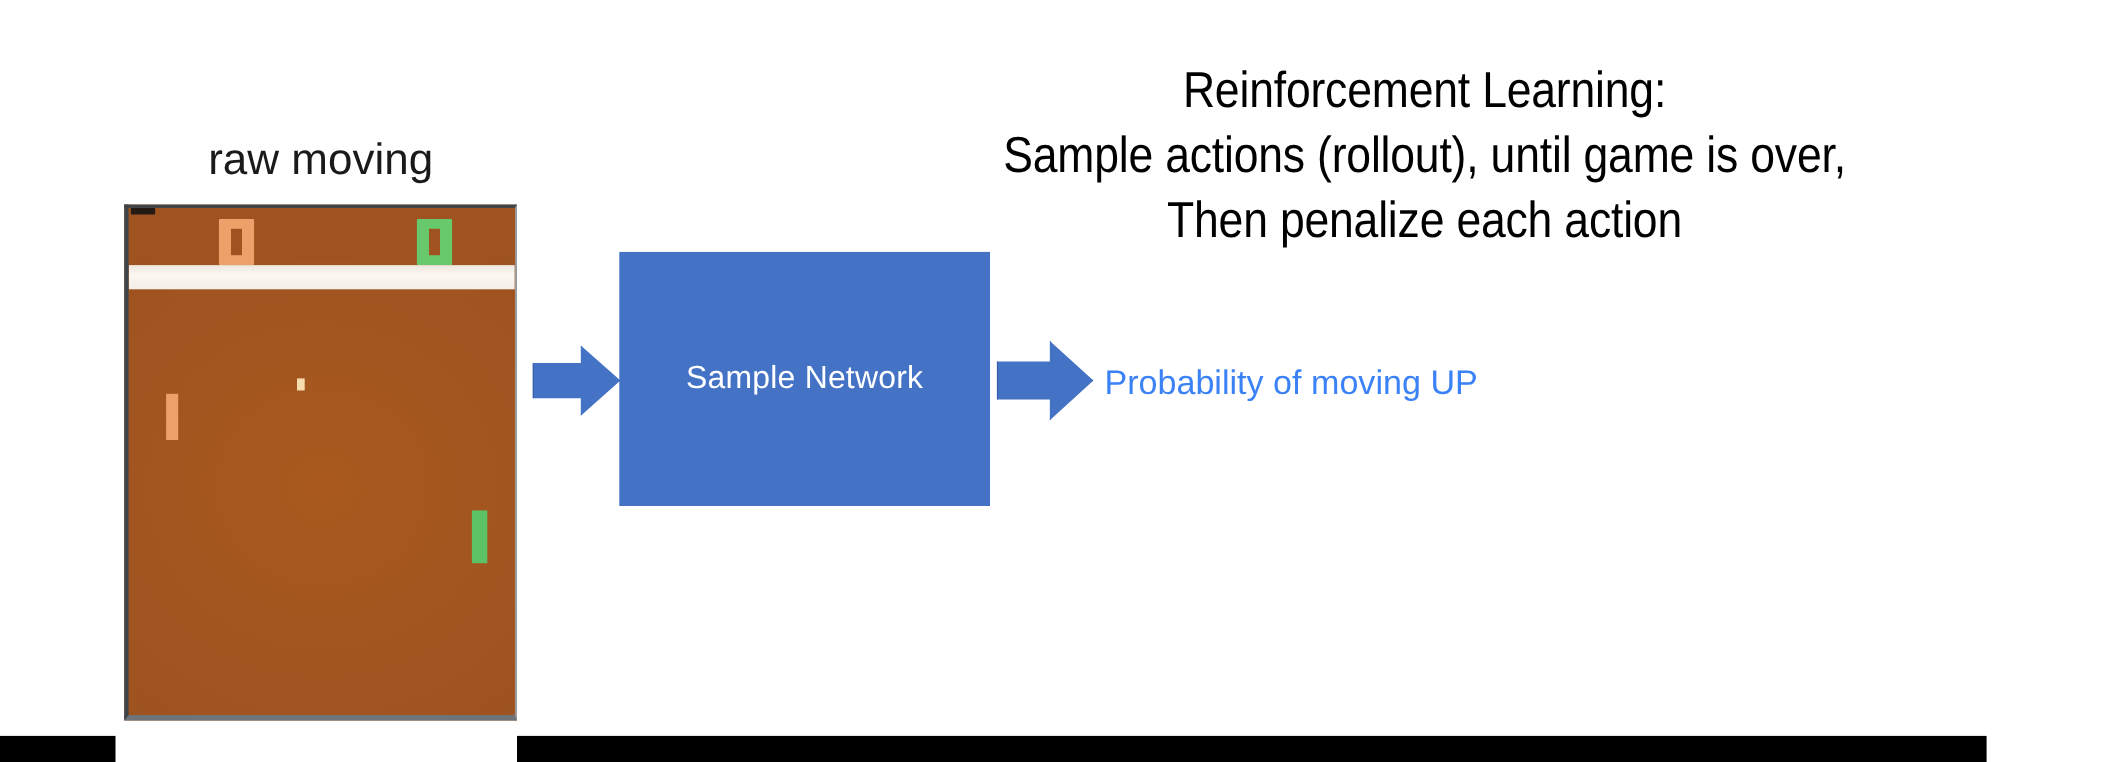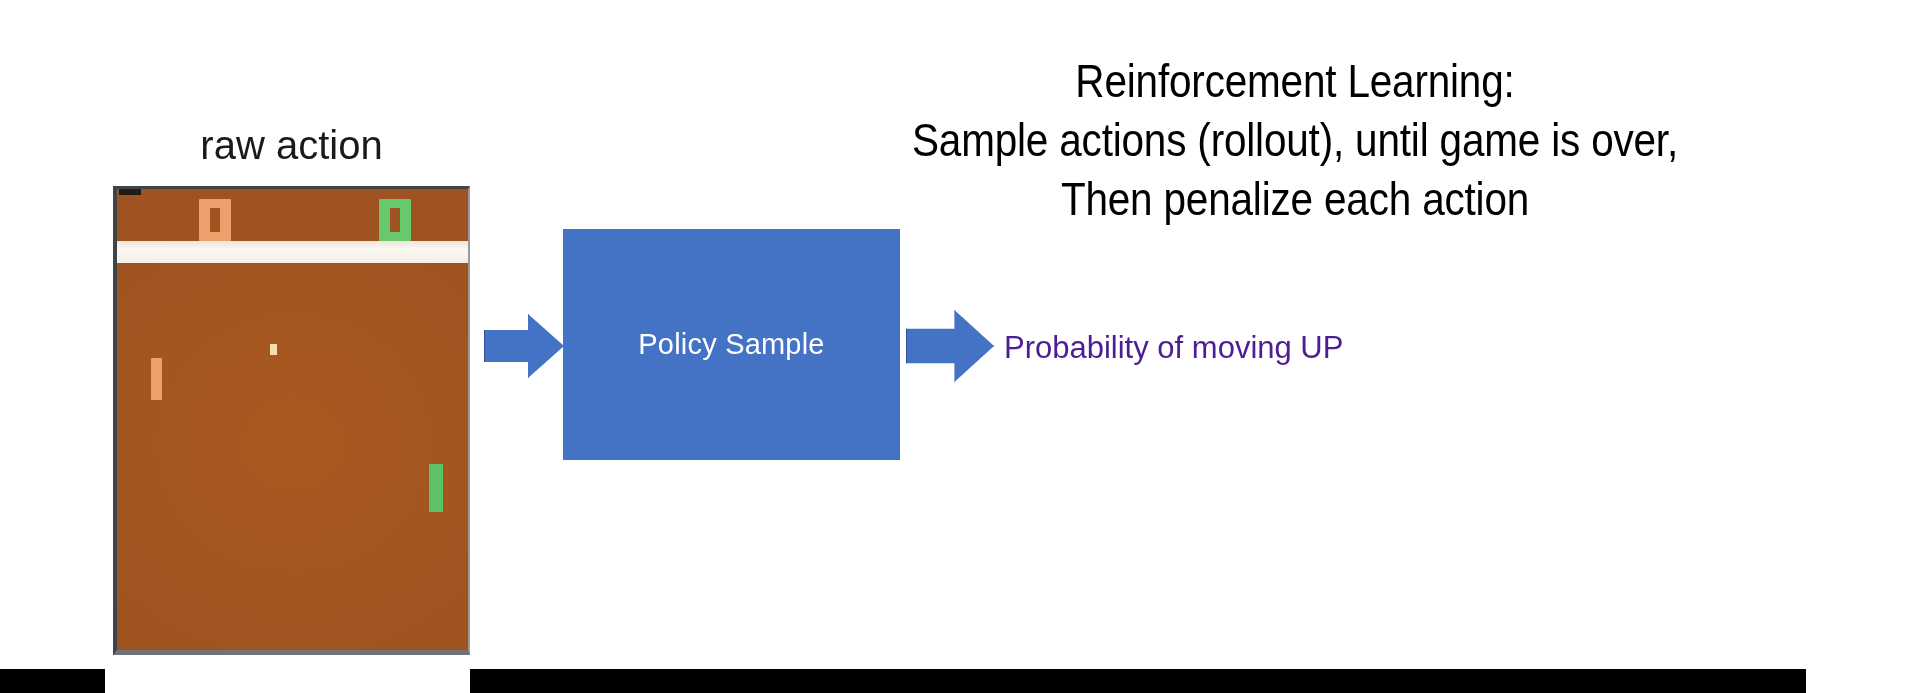--- a/index.html
+++ b/index.html
@@ -181,21 +181,21 @@
     height: 70px;
     clip-path: polygon(0% 26%, 55% 26%, 55% 0%, 100% 50%, 55% 100%, 55% 74%, 0% 74%);
   }
 
   
   #output-label {
     position: absolute;
     left: 1004px;
     top: 330px;
     font-size: 31px;
-    color: #4c1d95;
+    color: #3b82f6;
     white-space: nowrap;
   }
 
   
   #bottom-bar-left {
     position: absolute;
     left: 0;
     bottom: 0;
     width: 105px;
     height: 24px;
@@ -214,21 +214,21 @@
 <body>
 
 <div id="slide">
 
   <div id="heading">
     <span class="hline">Reinforcement Learning:</span>
     <span class="hline">Sample actions (rollout), until game is over,</span>
     <span class="hline">Then penalize each action</span>
   </div>
 
-  <div id="raw-pixels-label">raw action</div>
+  <div id="raw-pixels-label">raw moving</div>
 
   <div id="game-screen">
     <div id="game-field"></div>
     <div id="top-band"></div>
     <div id="black-notch"></div>
 
     <div class="score" id="score-left">
       <span class="digit-outer"></span>
       <span class="digit-inner"></span>
     </div>
@@ -239,21 +239,21 @@
 
     <div id="divider-bar"></div>
     <div id="paddle-left"></div>
     <div id="paddle-right"></div>
     <div id="ball"></div>
   </div>
 
   <div class="arrow" id="arrow-in"></div>
 
   <div id="policy-box">
-    <span>Policy Sample</span>
+    <span>Sample Network</span>
   </div>
 
   <div class="arrow" id="arrow-out"></div>
 
   <div id="output-label">Probability of moving UP</div>
 
   <div id="bottom-bar-left"></div>
   <div id="bottom-bar-right"></div>
 
 </div>

